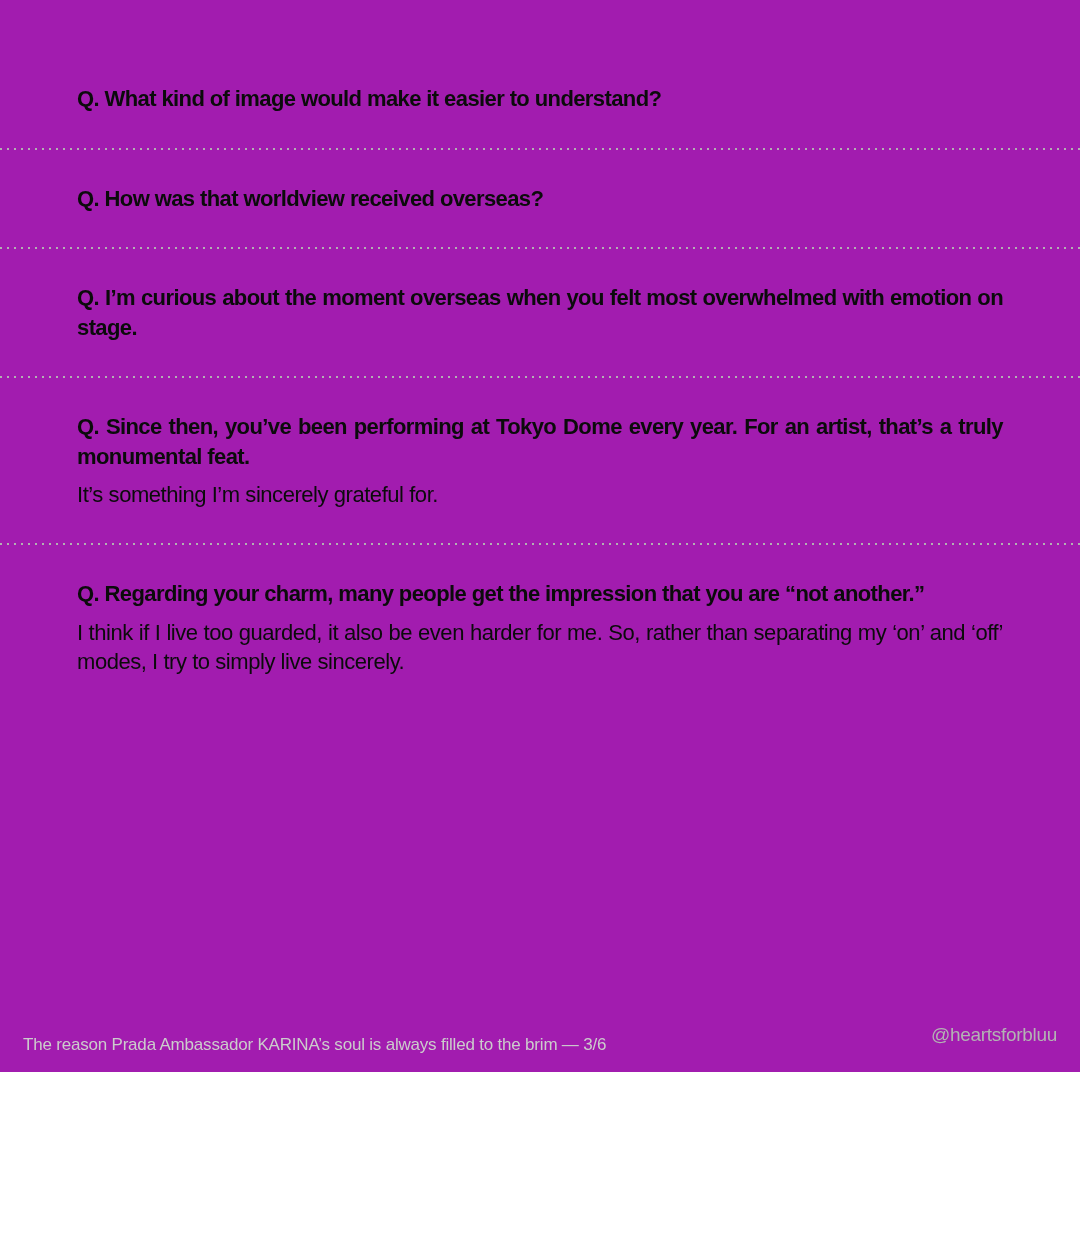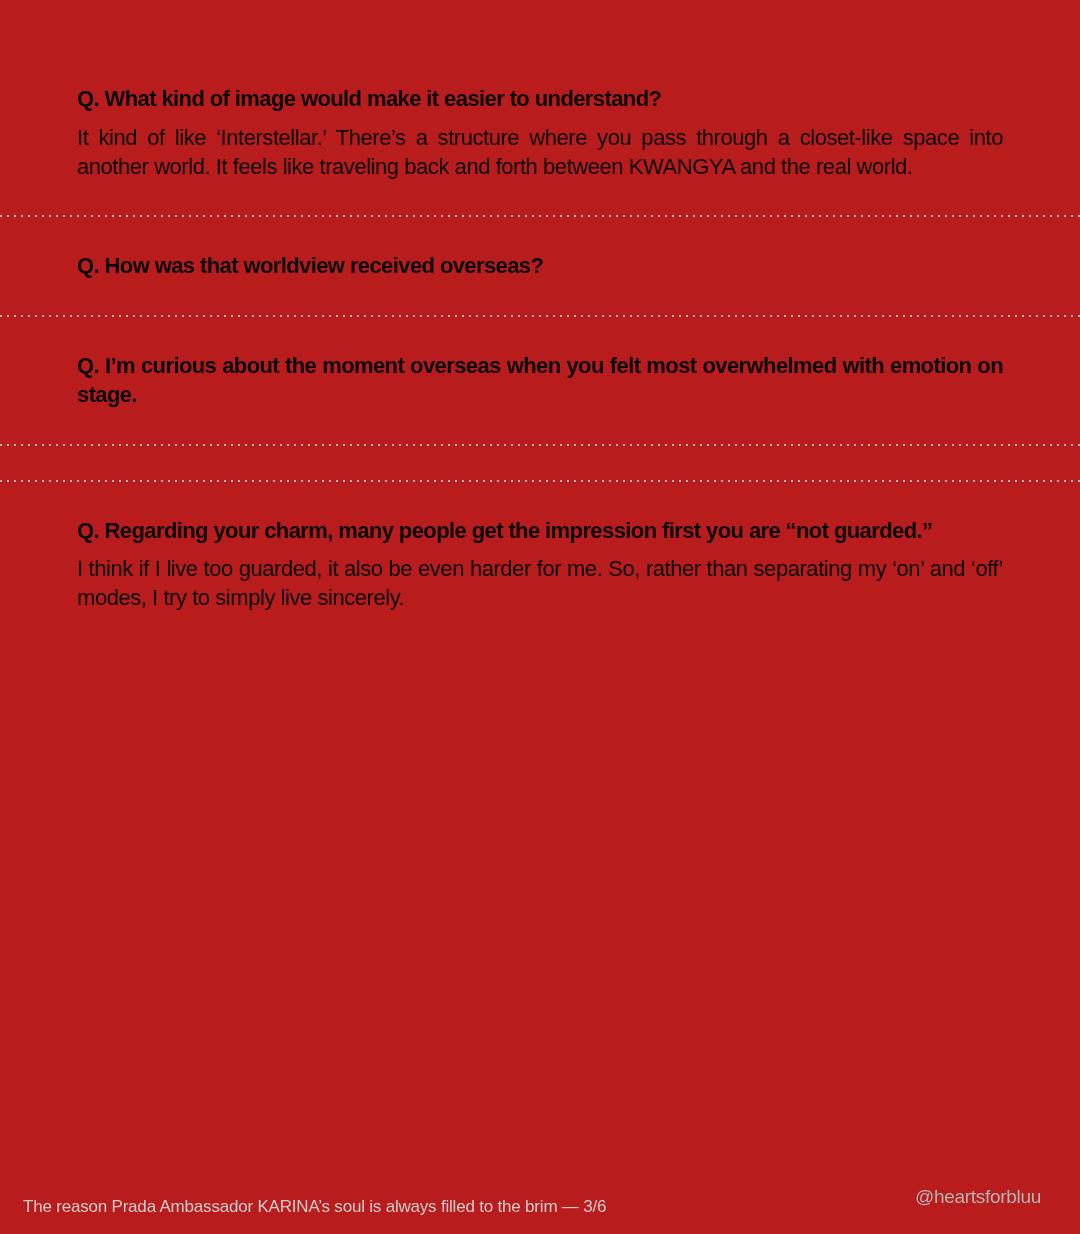--- a/index.html
+++ b/index.html
@@ -3,22 +3,22 @@
 <meta charset="utf-8">
 <style>
   html, body {
     margin: 0;
     padding: 0;
     background: #ffffff;
   }
   .page {
     position: relative;
     width: 1080px;
-    height: 1234px;
-    background: #b91c1c;
+    height: 1072px;
+    background: #a21caf;
     overflow: hidden;
     font-family: "Liberation Sans", "DejaVu Sans", sans-serif;
     color: #0b0b0b;
   }
   .content {
     padding: 84px 77px 0 77px;
   }
   .qa-section { display: block; }
   .qa-question {
     margin: 0;
@@ -46,57 +46,60 @@
   .footer-caption {
     position: absolute;
     left: 23px;
     bottom: 17px;
     font-size: 17px;
     letter-spacing: -0.2px;
     color: #cccccc;
   }
   .footer-credit {
     position: absolute;
-    right: 39px;
+    right: 23px;
     bottom: 26px;
     font-size: 19px;
     letter-spacing: -0.3px;
     color: #b3b3b3;
   }
 </style>
 </head>
 <body>
 
 <div class="page">
   <div class="content">
 
     <section class="qa-section">
       <h2 class="qa-question">Q. What kind of image would make it easier to understand?</h2>
-      <p class="qa-answer">It kind of like ‘Interstellar.’ There’s a structure where you pass through a closet-like space into another world. It feels like traveling back and forth between KWANGYA and the real world.</p>
     </section>
 
     <div class="separator"></div>
 
     <section class="qa-section">
       <h2 class="qa-question">Q. How was that worldview received overseas?</h2>
     </section>
 
     <div class="separator"></div>
 
     <section class="qa-section">
       <h2 class="qa-question">Q. I’m curious about the moment overseas when you felt most overwhelmed with emotion on stage.</h2>
     </section>
 
     <div class="separator"></div>
 
+    <section class="qa-section">
+      <h2 class="qa-question">Q. Since then, you’ve been performing at Tokyo Dome every year. For an artist, that’s a truly monumental feat.</h2>
+      <p class="qa-answer">It’s something I’m sincerely grateful for.</p>
+    </section>
 
     <div class="separator"></div>
 
     <section class="qa-section">
-      <h2 class="qa-question">Q. Regarding your charm, many people get the impression first you are “not guarded.”</h2>
+      <h2 class="qa-question">Q. Regarding your charm, many people get the impression that you are “not another.”</h2>
       <p class="qa-answer">I think if I live too guarded, it also be even harder for me. So, rather than separating my ‘on’ and ‘off’ modes, I try to simply live sincerely.</p>
     </section>
 
   </div>
 
   <div class="footer-caption">The reason Prada Ambassador KARINA’s soul is always filled to the brim — 3/6</div>
   <div class="footer-credit">@heartsforbluu</div>
 </div>
 
 </body></html>

